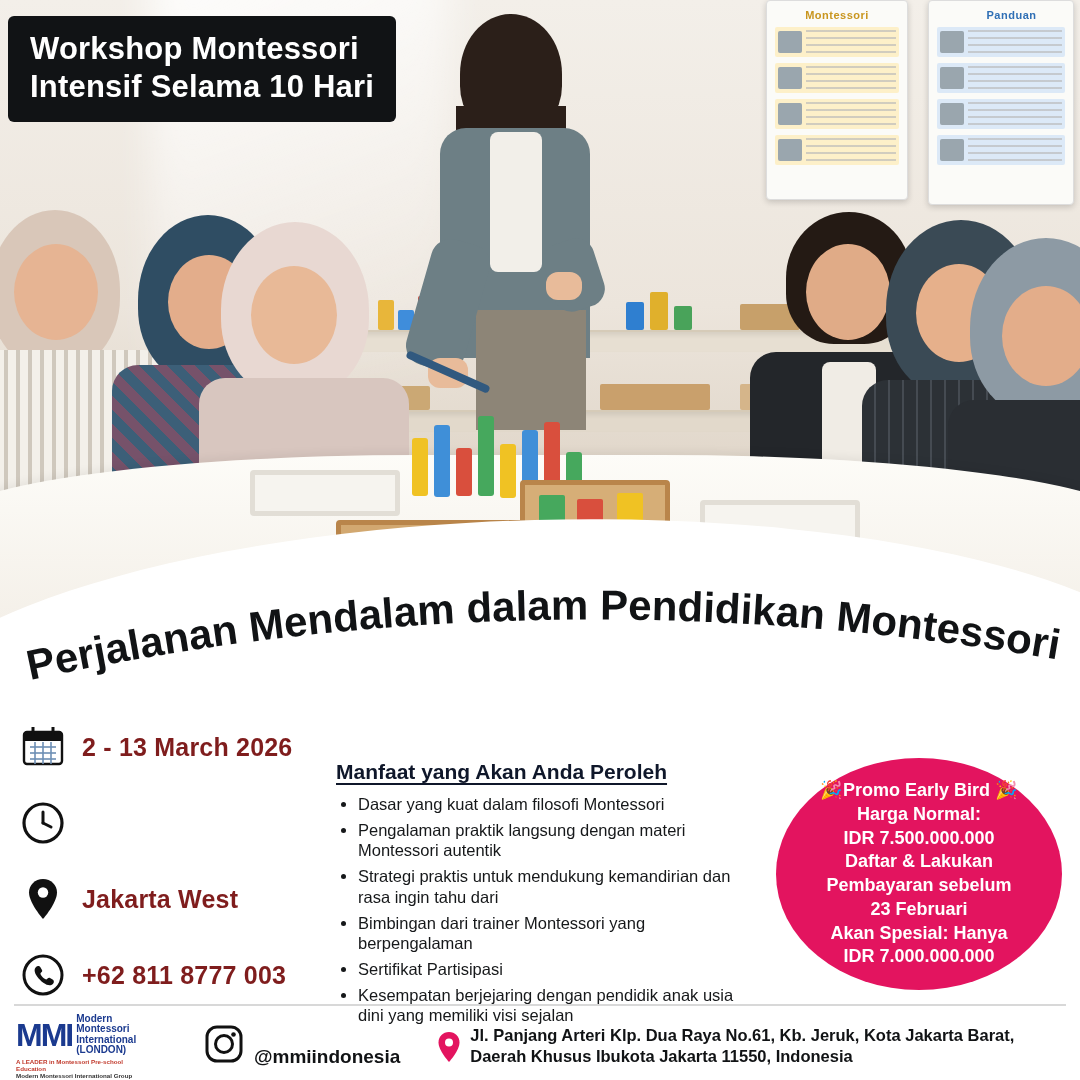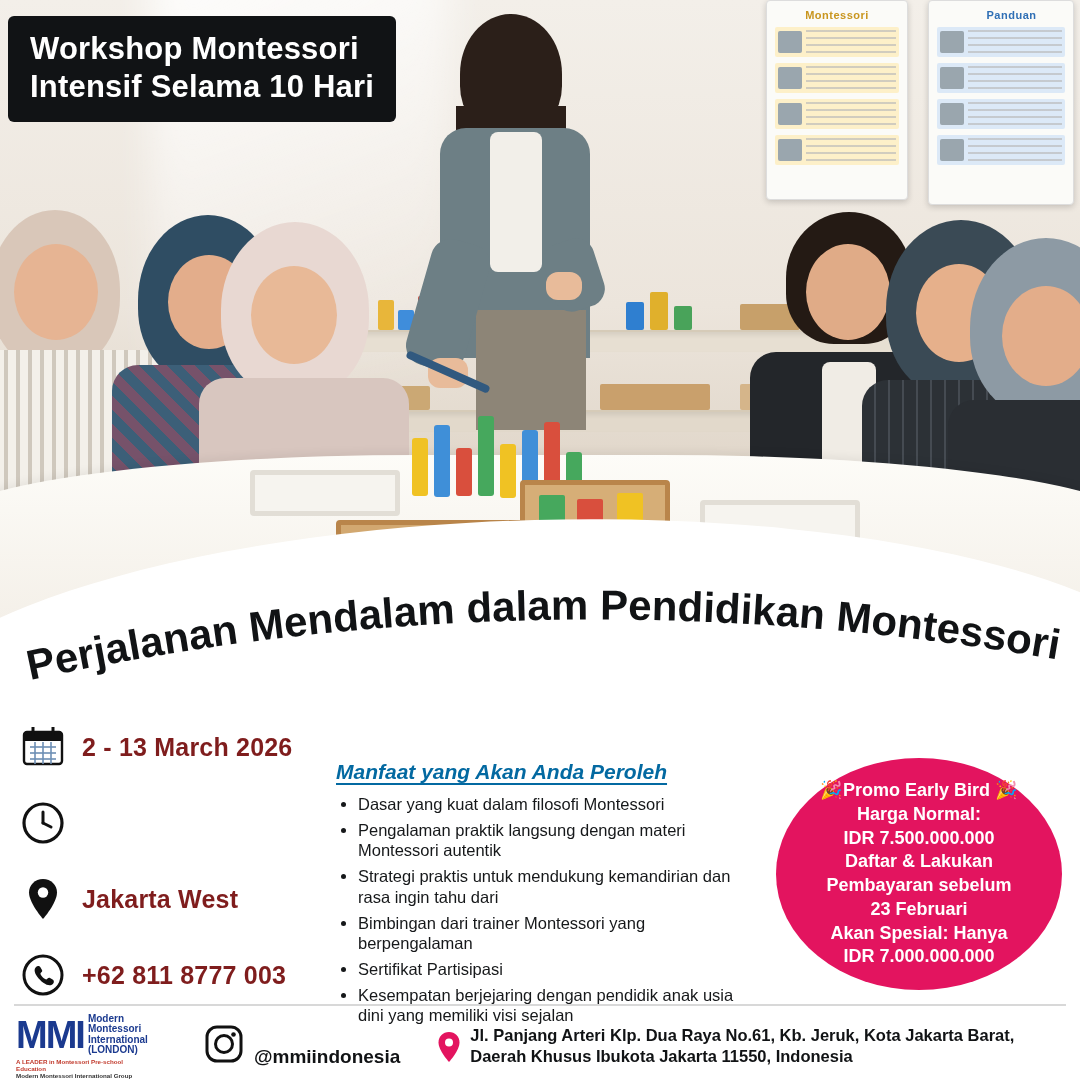--- a/index.html
+++ b/index.html
@@ -89,40 +89,40 @@
 
   
   .details { position:absolute; left: 18px; top: 722px; width: 330px; }
   .detail-row { display:flex; align-items:center; gap: 14px; margin-bottom: 26px; }
   .detail-row .ic { width: 50px; height: 50px; flex: 0 0 50px; display:flex; align-items:center; justify-content:center; }
   .detail-row .tx { font-size: 25px; font-weight: 600; color:#7f1d1d; letter-spacing:.2px; }
 
   
   .benefits { position:absolute; left: 336px; top: 760px; width: 400px; }
   .benefits h3 {
-    font-size: 21px; font-weight: 800; color:#0369a1; text-decoration: underline;
-    text-underline-offset: 4px; margin-bottom: 10px; font-style: italic;
+    font-size: 21px; font-weight: 800; color:#0f172a; text-decoration: underline;
+    text-underline-offset: 4px; margin-bottom: 10px;
   }
   .benefits ul { list-style: disc; padding-left: 22px; }
   .benefits li { font-size: 16.5px; line-height: 1.22; color:#16181a; margin-bottom: 6px; }
 
   
   .promo {
     position:absolute; left: 776px; top: 758px; width: 286px; height: 232px;
     background:#e3145f; border-radius: 50%;
     display:flex; flex-direction:column; align-items:center; justify-content:center;
     color:#fff; text-align:center; padding: 10px 18px;
   }
   .promo div { font-size: 18px; font-weight: 800; line-height: 1.32; }
 
   
   .footer-sep { position:absolute; left: 14px; top: 1004px; width: 1052px; height: 2px; background:#d8d8d8; }
   .footer { position:absolute; left: 0; top: 1012px; width: 1080px; height: 68px; display:flex; align-items:center; }
   .logo { margin-left: 16px; width: 128px; }
-  .logo .mmi { font-size: 38px; font-weight: 800; color:#1b3a8f; letter-spacing:-2px; line-height:1; }
+  .logo .mmi { font-size: 32px; font-weight: 800; color:#1b3a8f; letter-spacing:-2px; line-height:1; }
   .logo .lg-txt { font-size: 10px; font-weight:700; color:#1b3a8f; line-height:1.05; }
   .logo .lg-sub { font-size: 6.2px; color:#c0392b; font-weight:700; margin-top:2px; }
   .logo .lg-sub2 { font-size: 6.2px; color:#333; font-weight:700; }
   .logo-box { display:flex; align-items:center; gap:4px; }
   .ig { margin-left: 60px; display:flex; align-items:flex-end; gap:10px; }
   .ig-handle { font-size: 19px; font-weight: 700; color:#111315; }
   .addr { margin-left: 36px; display:flex; align-items:flex-end; gap:8px; max-width: 660px; }
   .addr-text { font-size: 16.5px; font-weight: 700; color:#111315; line-height:1.3; }
 </style>
 </head>

